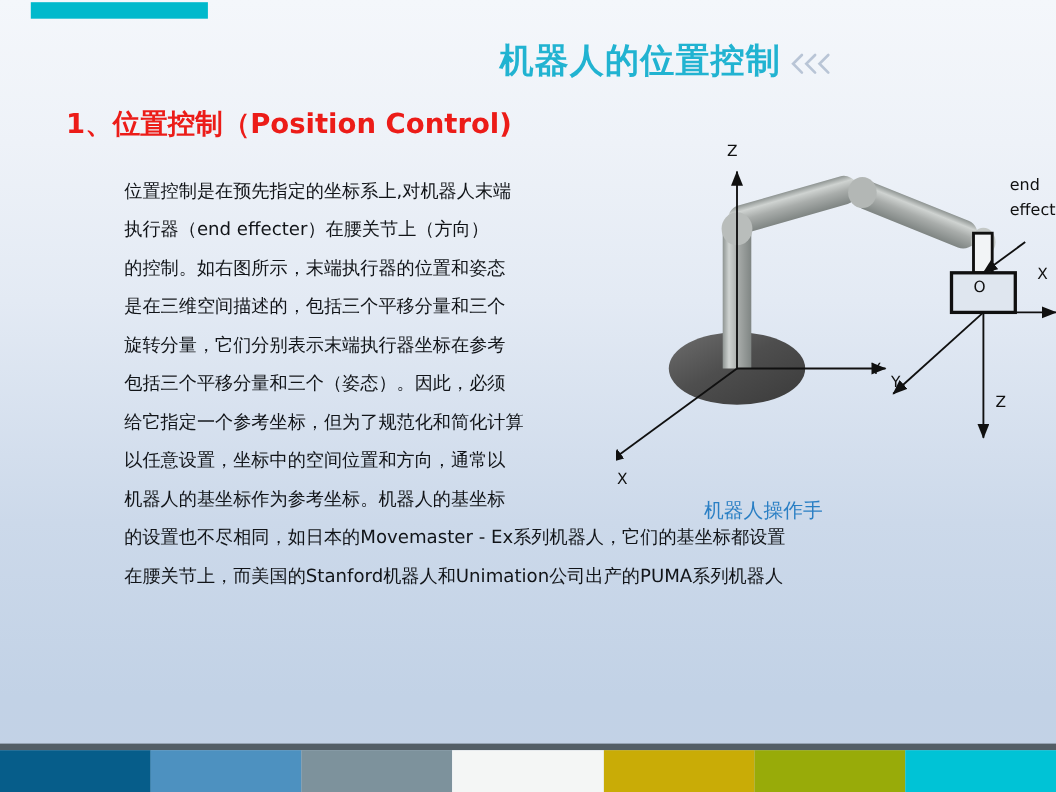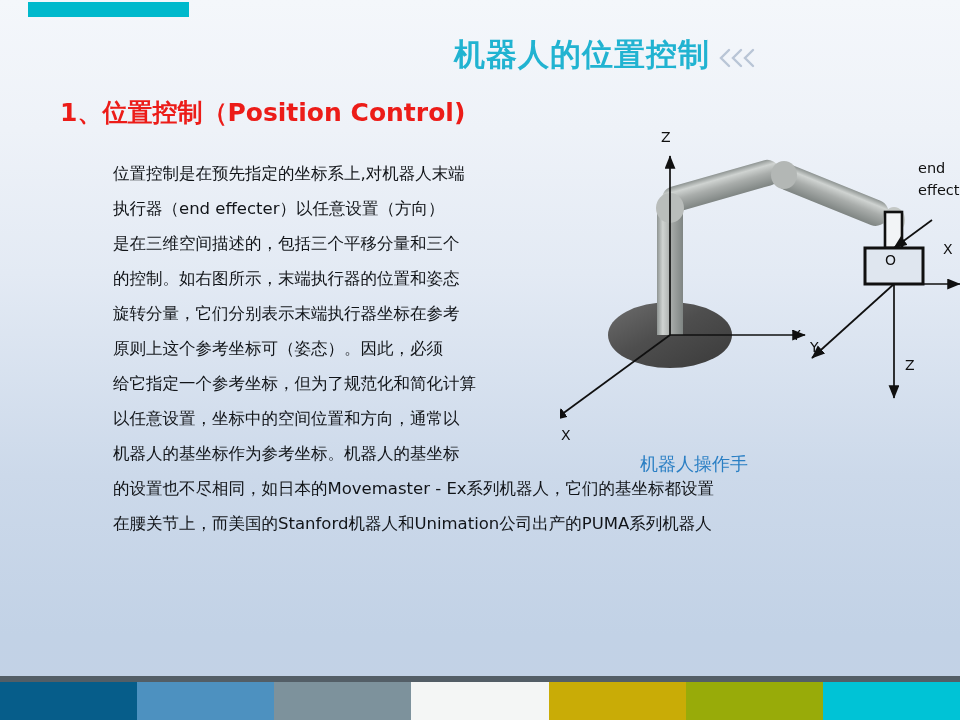--- a/index.html
+++ b/index.html
@@ -91,25 +91,25 @@
         <path d="M25 4 L17 12 L25 20"></path>
         <path d="M37 4 L29 12 L37 20"></path>
       </g>
     </svg>
   </div>
 
   <div id="section-heading" style="color: rgb(236, 28, 24);">1、位置控制（Position Control)</div>
 
   <div id="body-text">
     <div class="para-line narrow">位置控制是在预先指定的坐标系上,对机器人末端</div>
-    <div class="para-line narrow">执行器（end effecter）以任意设置（方向）</div>
+    <div class="para-line narrow">执行器（end effecter）在腰关节上（方向）</div>
+    <div class="para-line narrow">的控制。如右图所示，末端执行器的位置和姿态</div>
     <div class="para-line narrow">是在三维空间描述的，包括三个平移分量和三个</div>
-    <div class="para-line narrow">的控制。如右图所示，末端执行器的位置和姿态</div>
     <div class="para-line narrow">旋转分量，它们分别表示末端执行器坐标在参考</div>
-    <div class="para-line narrow">原则上这个参考坐标可（姿态）。因此，必须</div>
+    <div class="para-line narrow">包括三个平移分量和三个（姿态）。因此，必须</div>
     <div class="para-line narrow">给它指定一个参考坐标，但为了规范化和简化计算</div>
     <div class="para-line narrow">以任意设置，坐标中的空间位置和方向，通常以</div>
     <div class="para-line narrow">机器人的基坐标作为参考坐标。机器人的基坐标</div>
     <div class="para-line">的设置也不尽相同，如日本的Movemaster - Ex系列机器人，它们的基坐标都设置</div>
     <div class="para-line">在腰关节上，而美国的Stanford机器人和Unimation公司出产的PUMA系列机器人</div>
   </div>
 
   <div id="diagram">
     <svg width="400" height="380" viewBox="0 0 400 380">
       <defs>

